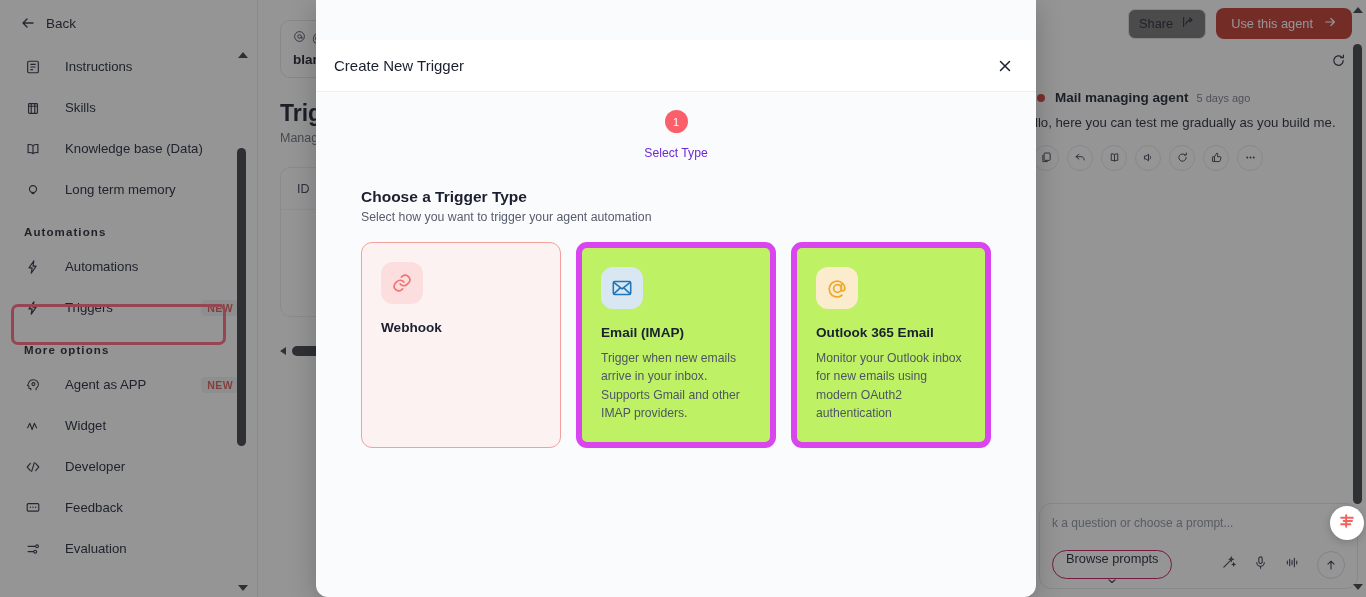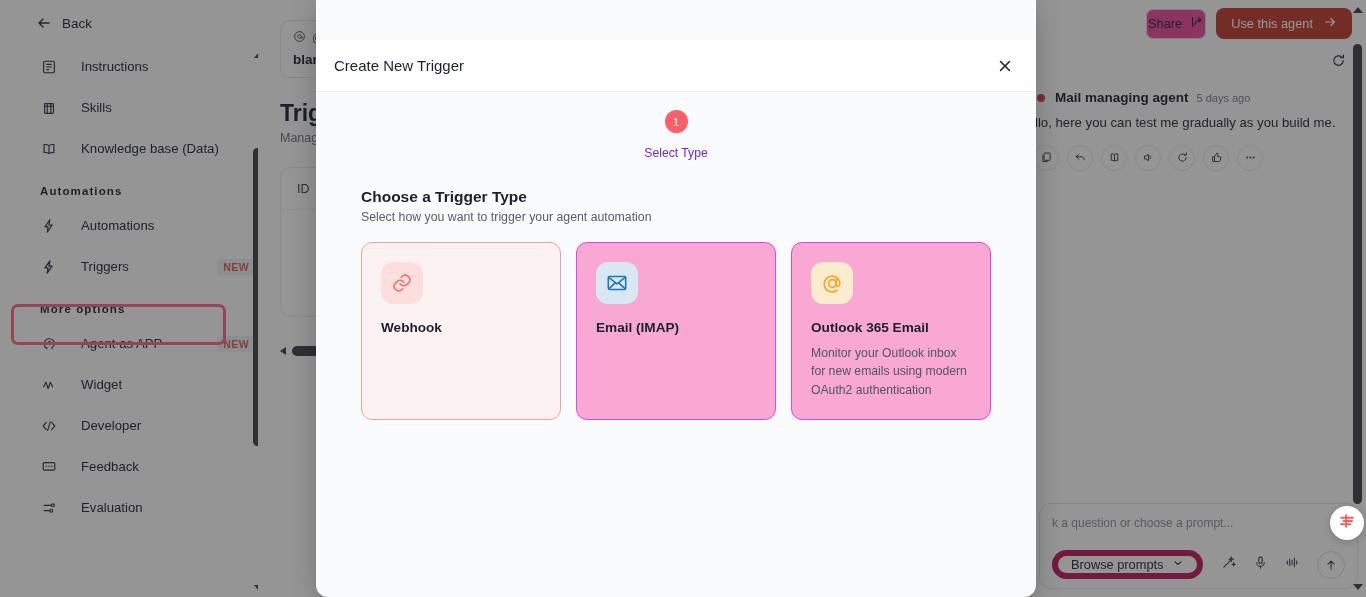--- a/index.html
+++ b/index.html
@@ -8,21 +8,21 @@
     overflow: hidden;
     font-family: "Liberation Sans", sans-serif;
     background: #ffffff;
   }
   #root { position: relative; width: 1366px; height: 597px; background: #ffffff; overflow: hidden; }
 
   
   #app-bg { position: absolute; inset: 0; background: #ffffff; }
 
   .sidebar {
-    position: absolute; left: 16px; top: 0; width: 258px; height: 597px;
+    position: absolute; left: 0; top: 0; width: 258px; height: 597px;
     background: #ffffff; border-right: 1px solid #e9eaee;
   }
   .back-row {
     display: flex; align-items: center; gap: 10px;
     height: 46px; padding: 0 20px; color: #1f2430; font-size: 13.5px;
   }
   .back-arrow { width: 16px; height: 16px; display: inline-block; }
   .side-scroll { position: absolute; top: 46px; left: 0; right: 0; bottom: 0; }
 
   .nav-item {
@@ -65,22 +65,22 @@
   .tbl .hdr { height: 42px; display: flex; align-items: center; padding: 0 16px; font-size: 12.5px; color: #3a4050; border-bottom: 1px solid #f0f1f4; }
   .h-sb { position: absolute; left: 280px; top: 344px; width: 120px; height: 14px; }
   .h-sb .arrow-l { position: absolute; left: 0; top: 3px; width: 0; height: 0; border-top: 4px solid transparent; border-bottom: 4px solid transparent; border-right: 6px solid #3d4148; }
   .h-sb .thumb { position: absolute; left: 12px; top: 2px; width: 52px; height: 10px; border-radius: 5px; background: #3d4148; }
 
   
   .right-col { position: absolute; right: 0; top: 0; width: 336px; bottom: 0; background: #fff; border-left: 1px solid #ededf1; }
   .topbar { height: 47px; display: flex; align-items: center; justify-content: flex-end; gap: 10px; padding: 0 14px; }
   .btn-share {
     display: inline-flex; align-items: center; gap: 8px;
-    height: 30px; padding: 0 1px; border: 1px solid #dfe0e6; border-radius: 7px;
-    font-size: 12.8px; color: #232838; background: #ec4899; cursor: pointer;
+    height: 30px; padding: 0 10px; border: 1px solid #dfe0e6; border-radius: 7px;
+    font-size: 12.8px; color: #232838; background: #737373; cursor: pointer;
   }
   .btn-agent {
     display: inline-flex; align-items: center; gap: 10px;
     height: 31px; padding: 0 15px; border-radius: 8px;
     font-size: 12.8px; color: #fff; background: #c0392f; cursor: pointer; white-space: nowrap;
   }
   .refresh-row { display: flex; justify-content: flex-end; padding: 6px 20px 0; }
   .msg-head { display: flex; align-items: baseline; gap: 8px; padding: 18px 14px 0 6px; }
   .msg-dot { width: 8px; height: 8px; border-radius: 50%; background: #d0403a; align-self: center; margin-right: 2px; }
   .msg-name { font-size: 13.5px; font-weight: 700; color: #1b2030; }
@@ -91,21 +91,21 @@
     width: 26px; height: 26px; border-radius: 50%; border: 1px solid #e6e7ec;
     display: inline-flex; align-items: center; justify-content: center; color: #3a4050; cursor: pointer; background: #fff;
   }
   .composer { position: absolute; left: 8px; right: 8px; bottom: 8px; }
   .add-know { font-size: 12px; color: #2b3140; padding: 0 6px 8px; }
   .comp-box { border: 1px solid #e6e7ec; border-radius: 12px; padding: 12px 12px 9px; background: #fff; }
   .comp-input { font-size: 12px; color: #8d93a1; }
   .comp-row { display: flex; align-items: center; justify-content: space-between; margin-top: 20px; }
   .browse-pill {
     display: inline-flex; align-items: center; gap: 9px; height: 29px; padding: 0 13px;
-    border: 6px solid #be185d; border-radius: 16px; font-size: 12.8px; color: #222838; cursor: pointer;
+    border: 1px solid #be185d; border-radius: 16px; font-size: 12.8px; color: #222838; cursor: pointer; flex-direction: column;
   }
   .comp-icons { display: flex; align-items: center; gap: 17px; color: #3a4050; }
   .send-btn { width: 28px; height: 28px; border-radius: 50%; border: 1px solid #dcdde3; display: inline-flex; align-items: center; justify-content: center; }
   .right-sb { position: absolute; right: 2px; top: 4px; width: 12px; bottom: 4px; }
   .right-sb .arrow { position: absolute; left: 1px; width: 0; height: 0; }
   .right-sb .arrow.up { top: 3px; border-left: 5px solid transparent; border-right: 5px solid transparent; border-bottom: 6px solid #3d4148; }
   .right-sb .arrow.dn { bottom: 3px; border-left: 5px solid transparent; border-right: 5px solid transparent; border-top: 6px solid #3d4148; }
   .right-sb .thumb { position: absolute; left: 1px; top: 40px; width: 9px; height: 460px; border-radius: 5px; background: #3d4148; }
 
   .fab {
@@ -131,21 +131,21 @@
   .step-circle {
     width: 23px; height: 23px; border-radius: 50%; background: #fa5f6a; color: #fff;
     font-size: 11px; display: flex; align-items: center; justify-content: center;
   }
   .step-label { font-size: 12.2px; color: #6d28d9; margin-top: 13px; }
   .modal-body { padding: 28px 45px 0; }
   .sec-title { font-size: 15.5px; font-weight: 700; color: #1b2030; }
   .sec-sub { font-size: 12.3px; color: #565d6e; margin-top: 4px; }
   .cards { display: flex; flex-wrap: wrap; gap: 15px; margin-top: 18px; }
   .card {
-    width: 200px; border: 1px solid #d946ef; border-radius: 11px; background: #f9a8d4;
+    width: 200px; border: 6px solid #d946ef; border-radius: 11px; background: #bef264;
     padding: 19px 19px 20px; cursor: pointer;
   }
   .card.sel { background: #fdf2f2; border: 1.5px solid #f4a09c; }
   .card-ico {
     width: 42px; height: 42px; border-radius: 12px;
     display: flex; align-items: center; justify-content: center; margin-bottom: 16px;
   }
   .card-name { font-size: 13.6px; font-weight: 700; color: #1b2030; }
   .card-desc { font-size: 12.2px; color: #4e5566; line-height: 1.5; margin-top: 9px; }
   .modal-foot { padding: 18px 45px 0; }
@@ -191,20 +191,29 @@
 
         <div class="nav-item">
           <span class="ico">
             <svg viewBox="0 0 18 18" width="16" height="16" fill="none" stroke="#2c3242" stroke-width="1.3">
                 <path d="M9 5.2C7.6 4.1 5.8 3.8 3.5 4v9c2.3-.2 4.1.1 5.5 1.2 1.4-1.1 3.2-1.4 5.5-1.2V4c-2.3-.2-4.1.1-5.5 1.2zM9 5.2v9"></path>
               </svg>
           </span>
           <span class="lbl">Knowledge base (Data)</span>
         </div>
 
+        <div class="nav-item">
+          <span class="ico">
+            <svg viewBox="0 0 18 18" width="16" height="16" fill="none" stroke="#2c3242" stroke-width="1.3">
+                <circle cx="9" cy="8" r="4"></circle>
+                <path d="M7.5 13h3"></path>
+              </svg>
+          </span>
+          <span class="lbl">Long term memory</span>
+        </div>
 
         <div class="nav-section">Automations</div>
 
         <div class="nav-item">
           <span class="ico">
             <svg viewBox="0 0 18 18" width="16" height="16" fill="none" stroke="#2c3242" stroke-width="1.3" stroke-linejoin="round">
                 <path d="M10 2L4.5 10H8l-1 6 5.5-8H9l1-6z"></path>
               </svg>
           </span>
           <span class="lbl">Automations</span>
@@ -475,20 +484,21 @@
         </div>
 
         <div class="card">
           <div class="card-ico" style="background:#d8e7f2">
             <svg viewBox="0 0 24 24" width="22" height="22" fill="none" stroke="#2076b8" stroke-width="1.7" stroke-linecap="round" stroke-linejoin="round">
                 <rect x="2.5" y="5" width="19" height="14" rx="1.5"></rect>
                 <path d="M3 5.8l9 7.2 9-7.2M3 18.4l6.5-6M21 18.4l-6.5-6"></path>
               </svg>
           </div>
           <div class="card-name">Email (IMAP)</div>
+          <div class="card-desc">Trigger when new emails arrive in your inbox. Supports Gmail and other IMAP providers.</div>
         </div>
 
         <div class="card">
           <div class="card-ico" style="background:#fbeccd">
             <svg viewBox="0 0 24 24" width="23" height="23" fill="none" stroke="#f0a82c" stroke-width="1.8" stroke-linecap="round">
                 <circle cx="12" cy="12" r="4"></circle>
                 <path d="M16 8v5.5c0 1.6 3.2 1.9 3.7-1.5A8.2 8.2 0 1 0 16.6 19"></path>
               </svg>
           </div>
           <div class="card-name">Outlook 365 Email</div>

